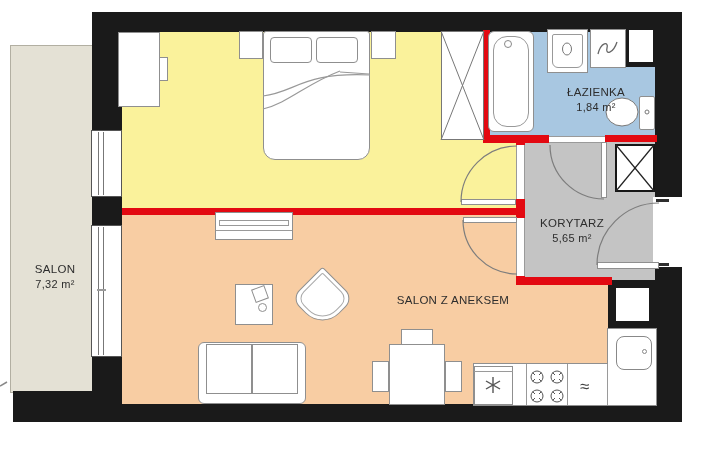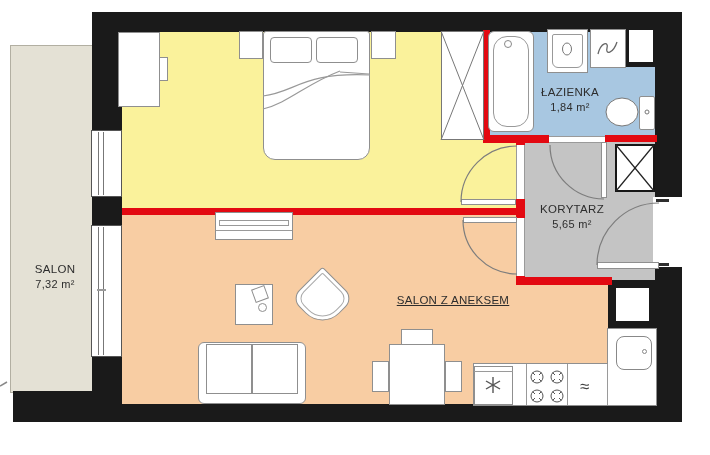--- a/index.html
+++ b/index.html
@@ -172,29 +172,29 @@
           <circle r="6"></circle>
           <line x1="2" y1="2" x2="4.5" y2="4.5"></line>
           <line x1="-2" y1="2" x2="-4.5" y2="4.5"></line>
           <line x1="2" y1="-2" x2="4.5" y2="-4.5"></line>
           <line x1="-2" y1="-2" x2="-4.5" y2="-4.5"></line>
         </g>
     </g>
     <line x1="0" y1="386" x2="7" y2="382" stroke="#888" stroke-width="1.5"></line>
   </svg>
 
-  <div class="room-label" style="left:570px;top:85px;">
+  <div class="room-label" style="left:596px;top:85px;">
     <div>ŁAZIENKA</div>
     <div class="area">1,84 m²</div>
   </div>
-  <div class="room-label" style="left:572px;top:202px;">
+  <div class="room-label" style="left:572px;top:216px;">
     <div>KORYTARZ</div>
     <div class="area">5,65 m²</div>
   </div>
-  <div class="room-label" style="left:453px;top:293px;text-decoration:underline;">
+  <div class="room-label" style="left:453px;top:293px;">
     <div>SALON Z ANEKSEM</div>
   </div>
   <div class="room-label" style="left:55px;top:262px;">
     <div>SALON</div>
     <div class="area">7,32 m²</div>
   </div>
 
 </div>
 
 </body></html>

